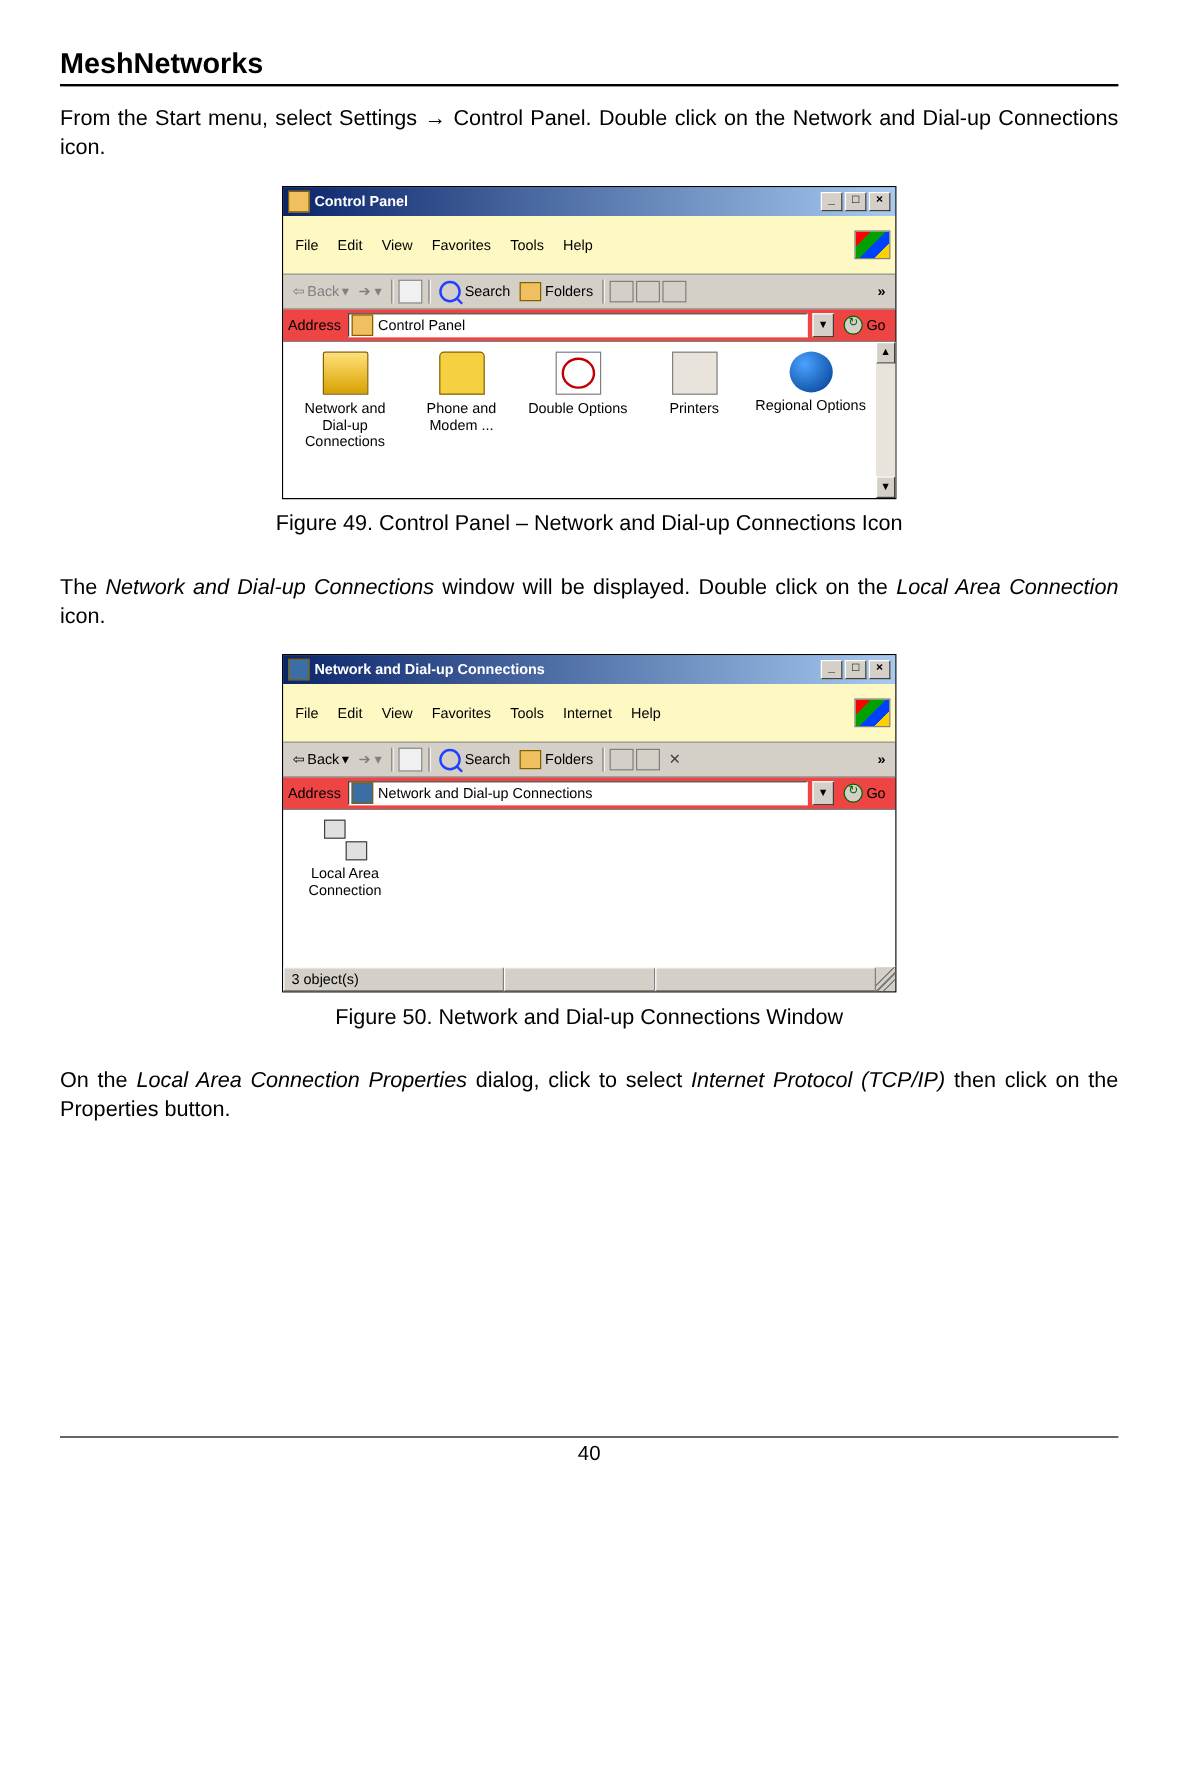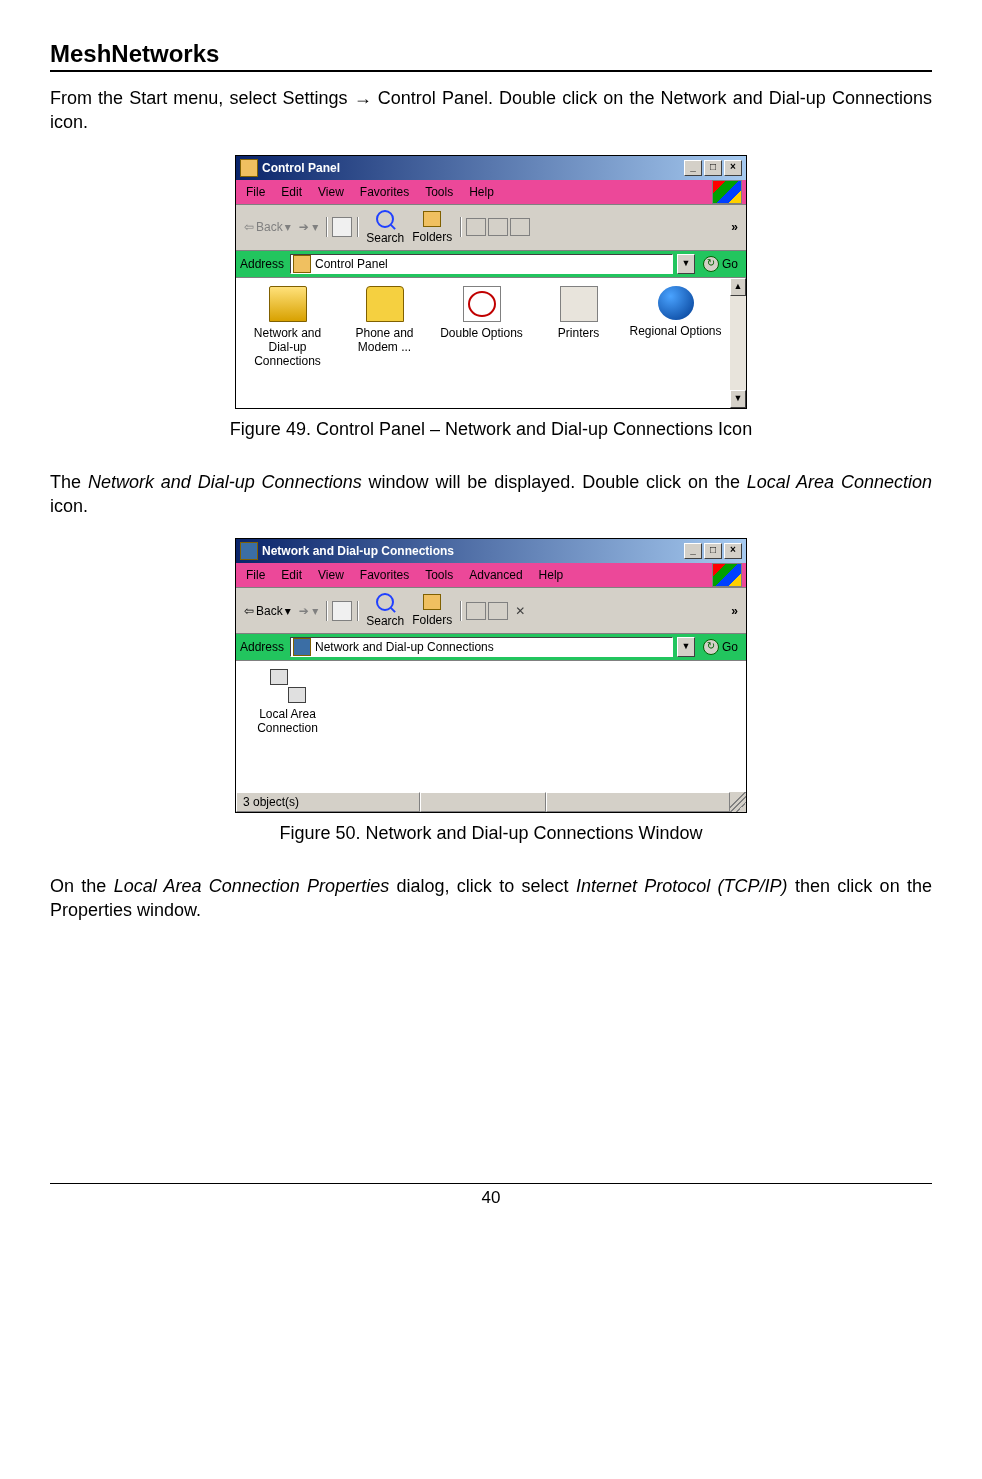--- a/index.html
+++ b/index.html
@@ -70,23 +70,23 @@
     margin-left: 2px;
     color: #000;
     font-size: 10px;
     line-height: 12px;
     text-align: center;
     font-family: Arial;
     font-weight: bold;
   }
   .menubar {
     display: flex;
-    padding: 0 4px;
+    padding: 12px 4px;
     gap: 0;
-    background: #ec4899;
+    background: #fef9c3;
     align-items: center;
     border-bottom: 1px solid #808080;
   }
   .menubar .menu-item {
     padding: 2px 10px 2px 6px;
     color: #000;
   }
   .menubar .win-flag {
     margin-left: auto;
     width: 28px; height: 22px;
@@ -113,33 +113,32 @@
   }
   .tb-icon-btn {
     width: 22px; height: 20px;
     display:flex; align-items:center; justify-content:center;
     color:#404040;
   }
   .tb-search, .tb-folders {
     display:flex; align-items:center; gap:3px;
     padding: 2px 4px;
     color:#000;
-    flex-direction:column;
   }
   .tb-chevrons {
     margin-left:auto;
     padding: 0 4px;
     font-weight:bold;
     color:#000;
   }
   .addressbar {
     display:flex;
     align-items:center;
     padding: 3px 4px;
-    background:#22c55e;
+    background:#ef4444;
     border-bottom: 1px solid #808080;
     gap: 4px;
   }
   .addr-label { color:#000; padding-right:2px;}
   .addr-field {
     flex:1;
     background:#fff;
     border: 1px solid #808080;
     border-top-color:#404040; border-left-color:#404040;
     border-right-color:#fff; border-bottom-color:#fff;
@@ -378,21 +377,21 @@
     <span class="tb-btn">_</span>
     <span class="tb-btn">□</span>
     <span class="tb-btn">×</span>
   </div>
   <div class="menubar">
     <span class="menu-item">File</span>
     <span class="menu-item">Edit</span>
     <span class="menu-item">View</span>
     <span class="menu-item">Favorites</span>
     <span class="menu-item">Tools</span>
-    <span class="menu-item">Advanced</span>
+    <span class="menu-item">Internet</span>
     <span class="menu-item">Help</span>
     <span class="win-flag"></span>
   </div>
   <div class="toolbar">
     <span class="tb-back" style="color:#000">⇦ <span>Back</span> ▾</span>
     <span class="tb-back">➔ ▾</span>
     <span class="tb-sep"></span>
     <span class="tb-icon-btn">
         <span class="glyph-up"></span>
       </span>
@@ -436,17 +435,17 @@
   <div class="statusbar">
     <div class="sb-cell c1">3 object(s)</div>
     <div class="sb-cell c2"></div>
     <div class="sb-cell c3"></div>
     <div class="grip"></div>
   </div>
 </div>
 <div class="figure-caption">Figure 50.      Network and Dial-up Connections Window</div>
 
 <div class="body-text">
-  <span>On the </span><span class="italic">Local Area Connection Properties</span><span> dialog, click to select </span><span class="italic">Internet Protocol (TCP/IP)</span><span> then click on the </span><span class="bold">Properties</span><span> window.</span>
+  <span>On the </span><span class="italic">Local Area Connection Properties</span><span> dialog, click to select </span><span class="italic">Internet Protocol (TCP/IP)</span><span> then click on the </span><span class="bold">Properties</span><span> button.</span>
 </div>
 
 <hr class="footer-hr">
 <div class="page-num">40</div>
 
 </body></html>

